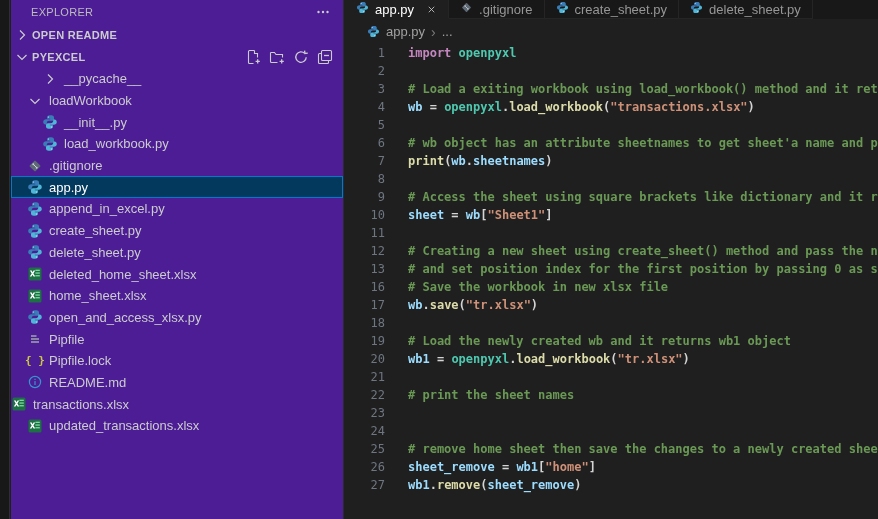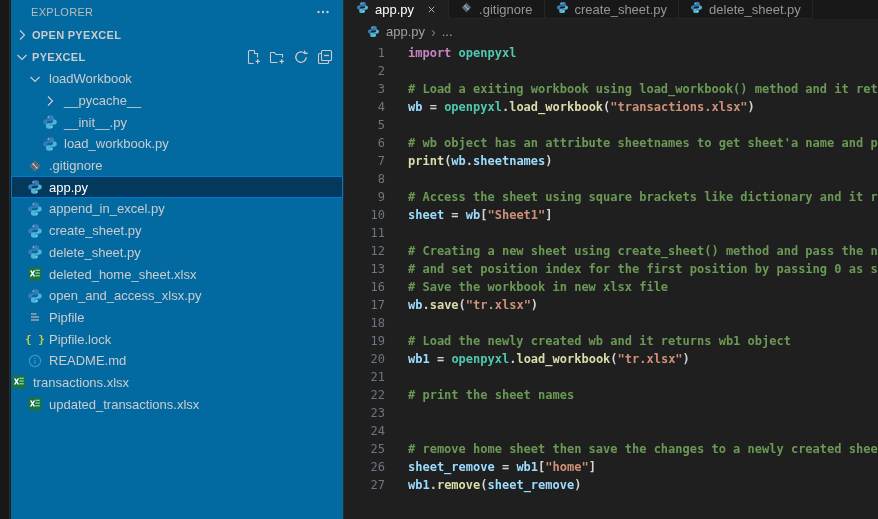--- a/index.html
+++ b/index.html
@@ -6,21 +6,21 @@
   html,body { width:878px; height:519px; overflow:hidden; background:#1f1f1f;
               font-family:"Liberation Sans", sans-serif; }
   .workbench { position:relative; width:878px; height:519px; }
 
   
   .sliver { position:absolute; left:0; top:0; width:10px; height:519px;
             background:#181818; border-right:1px solid #2f2f2f; }
 
   
   .sidebar { position:absolute; left:11px; top:0; width:333px; height:519px;
-             background:#0369a1; border-right:1px solid #2b2b2b; color:#cccccc; }
+             background:#4c1d95; border-right:1px solid #2b2b2b; color:#cccccc; }
   .sb-header { height:24px; display:flex; align-items:center; padding:0 10px 0 20px; }
   .sb-title { font-size:11px; color:#bcbcbc; letter-spacing:.3px; flex:1; }
   .sb-act { width:20px; height:20px; display:flex; align-items:center; justify-content:center; cursor:pointer; }
   .section { height:22px; display:flex; align-items:center; padding-left:3px; cursor:pointer; }
   .sec-label { font-size:11px; font-weight:700; letter-spacing:.3px; color:#cccccc; }
   .twisty { width:16px; height:16px; display:flex; align-items:center; justify-content:center; margin-right:2px; }
   .sec-actions { margin-left:auto; margin-right:8px; display:flex; gap:4px; }
   .sec-actions span { width:20px; height:20px; display:flex; align-items:center; justify-content:center; cursor:pointer; }
 
   .tree { width:100%; }
@@ -76,21 +76,21 @@
             <circle cx="12.5" cy="8" r="1.2"></circle>
           </svg>
         </span>
     </div>
     <div class="section">
       <span class="twisty" data-icon="chevron-right-icon">
           <svg width="16" height="16" viewBox="0 0 16 16" fill="none" stroke="#cccccc" stroke-width="1.2">
             <path d="M6 3.5l4.5 4.5L6 12.5"></path>
           </svg>
         </span>
-      <span class="sec-label">OPEN PYEXCEL</span>
+      <span class="sec-label">OPEN README</span>
     </div>
     <div class="section">
       <span class="twisty" data-icon="chevron-down-icon">
           <svg width="16" height="16" viewBox="0 0 16 16" fill="none" stroke="#cccccc" stroke-width="1.2">
             <path d="M3.5 6l4.5 4.5L12.5 6"></path>
           </svg>
         </span>
       <span class="sec-label">PYEXCEL</span>
       <span class="sec-actions" id="sec-actions">
           <span>
@@ -115,35 +115,35 @@
           <span>
             <svg width="16" height="16" viewBox="0 0 16 16" fill="none" stroke="#cccccc" stroke-width="1.1">
               <rect x="4.5" y="1.5" width="10" height="10" rx="1"></rect>
               <path d="M4.5 4.5h-2a1 1 0 0 0-1 1v8a1 1 0 0 0 1 1h8a1 1 0 0 0 1-1v-2"></path>
               <path d="M7 6.5h5" stroke-width="1.3"></path>
             </svg>
           </span>
         </span>
     </div>
     <div class="tree" id="tree">
+        <div class="row" style="padding-left: 31px;">
+          <span class="fi">
+            <svg width="16" height="16" viewBox="0 0 16 16" fill="none" stroke="#cccccc" stroke-width="1.2">
+              <path d="M6 3.5l4.5 4.5L6 12.5"></path>
+            </svg>
+          </span>
+          <span>__pycache__</span>
+        </div>
         <div class="row" style="padding-left: 16px;">
           <span class="fi">
             <svg width="16" height="16" viewBox="0 0 16 16" fill="none" stroke="#cccccc" stroke-width="1.2">
               <path d="M3.5 6l4.5 4.5L12.5 6"></path>
             </svg>
           </span>
           <span>loadWorkbook</span>
-        </div>
-        <div class="row" style="padding-left: 31px;">
-          <span class="fi">
-            <svg width="16" height="16" viewBox="0 0 16 16" fill="none" stroke="#cccccc" stroke-width="1.2">
-              <path d="M6 3.5l4.5 4.5L6 12.5"></path>
-            </svg>
-          </span>
-          <span>__pycache__</span>
         </div>
         <div class="row" style="padding-left: 31px;">
           <span class="fi">
             <svg width="16" height="16" viewBox="0 0 16 16">
               <path fill="#3a7cb8" d="M7.9 1.2c-1.6 0-2.8.7-2.8 2v1.6h3.1v.5H4.1c-1.5 0-2.9.9-2.9 2.7 0 1.3.8 2.6 2.4 2.6h1.2V8.9c0-1.2 1-2.1 2.2-2.1h3.1c1 0 1.9-.9 1.9-1.9V3.2c0-1.2-1.3-2-2.6-2z"></path>
               <circle cx="6.4" cy="3" r=".62" fill="#d6ecf7"></circle>
               <path fill="#4fb6d8" d="M8.1 14.8c1.6 0 2.8-.7 2.8-2v-1.6H7.8v-.5h4.1c1.5 0 2.9-.9 2.9-2.7 0-1.3-.8-2.6-2.4-2.6h-1.2v1.7c0 1.2-1 2.1-2.2 2.1H5.9c-1 0-1.9.9-1.9 1.9v1.7c0 1.2 1.3 2 2.6 2z"></path>
               <circle cx="9.6" cy="13" r=".62" fill="#d6ecf7"></circle>
             </svg>
           </span>
@@ -219,20 +219,32 @@
           <span class="fi">
             <svg width="16" height="16" viewBox="0 0 16 16">
               <rect x="1.5" y="1.5" width="13" height="13" rx="1.5" fill="#1d7044"></rect>
               <rect x="8.4" y="3.7" width="4.4" height="1.3" fill="#7fd99f"></rect>
               <rect x="8.4" y="6.4" width="4.4" height="1.3" fill="#7fd99f"></rect>
               <rect x="8.4" y="9.1" width="4.4" height="1.3" fill="#7fd99f"></rect>
               <path d="M2.9 4.6l1.8 2.9-1.9 3.1h1.7l1-1.9 1.1 1.9h1.7L6.4 7.5l1.8-2.9H6.5l-.9 1.7-.9-1.7z" fill="#ffffff"></path>
             </svg>
           </span>
           <span>deleted_home_sheet.xlsx</span>
+        </div>
+        <div class="row" style="padding-left: 16px;">
+          <span class="fi">
+            <svg width="16" height="16" viewBox="0 0 16 16">
+              <rect x="1.5" y="1.5" width="13" height="13" rx="1.5" fill="#1d7044"></rect>
+              <rect x="8.4" y="3.7" width="4.4" height="1.3" fill="#7fd99f"></rect>
+              <rect x="8.4" y="6.4" width="4.4" height="1.3" fill="#7fd99f"></rect>
+              <rect x="8.4" y="9.1" width="4.4" height="1.3" fill="#7fd99f"></rect>
+              <path d="M2.9 4.6l1.8 2.9-1.9 3.1h1.7l1-1.9 1.1 1.9h1.7L6.4 7.5l1.8-2.9H6.5l-.9 1.7-.9-1.7z" fill="#ffffff"></path>
+            </svg>
+          </span>
+          <span>home_sheet.xlsx</span>
         </div>
         <div class="row" style="padding-left: 16px;">
           <span class="fi">
             <svg width="16" height="16" viewBox="0 0 16 16">
               <path fill="#3a7cb8" d="M7.9 1.2c-1.6 0-2.8.7-2.8 2v1.6h3.1v.5H4.1c-1.5 0-2.9.9-2.9 2.7 0 1.3.8 2.6 2.4 2.6h1.2V8.9c0-1.2 1-2.1 2.2-2.1h3.1c1 0 1.9-.9 1.9-1.9V3.2c0-1.2-1.3-2-2.6-2z"></path>
               <circle cx="6.4" cy="3" r=".62" fill="#d6ecf7"></circle>
               <path fill="#4fb6d8" d="M8.1 14.8c1.6 0 2.8-.7 2.8-2v-1.6H7.8v-.5h4.1c1.5 0 2.9-.9 2.9-2.7 0-1.3-.8-2.6-2.4-2.6h-1.2v1.7c0 1.2-1 2.1-2.2 2.1H5.9c-1 0-1.9.9-1.9 1.9v1.7c0 1.2 1.3 2 2.6 2z"></path>
               <circle cx="9.6" cy="13" r=".62" fill="#d6ecf7"></circle>
             </svg>
           </span>

